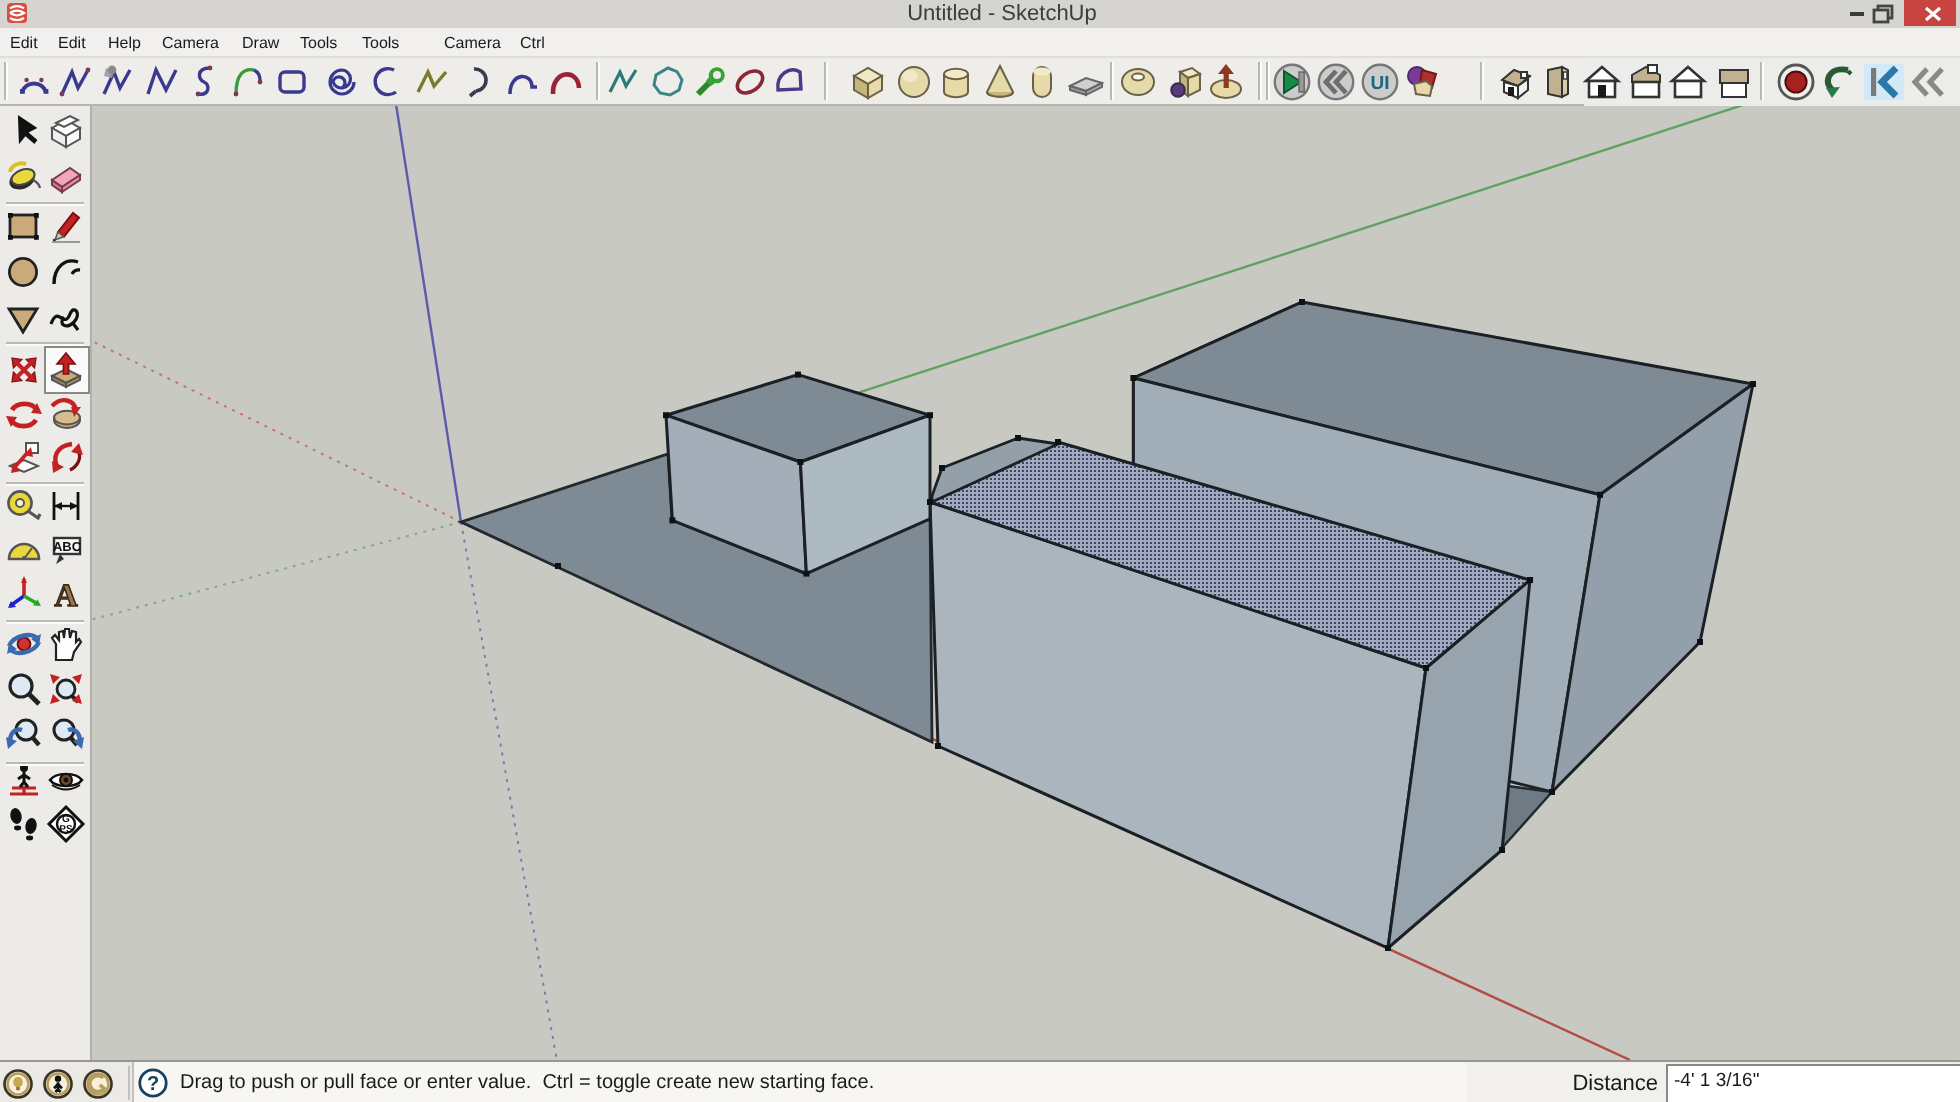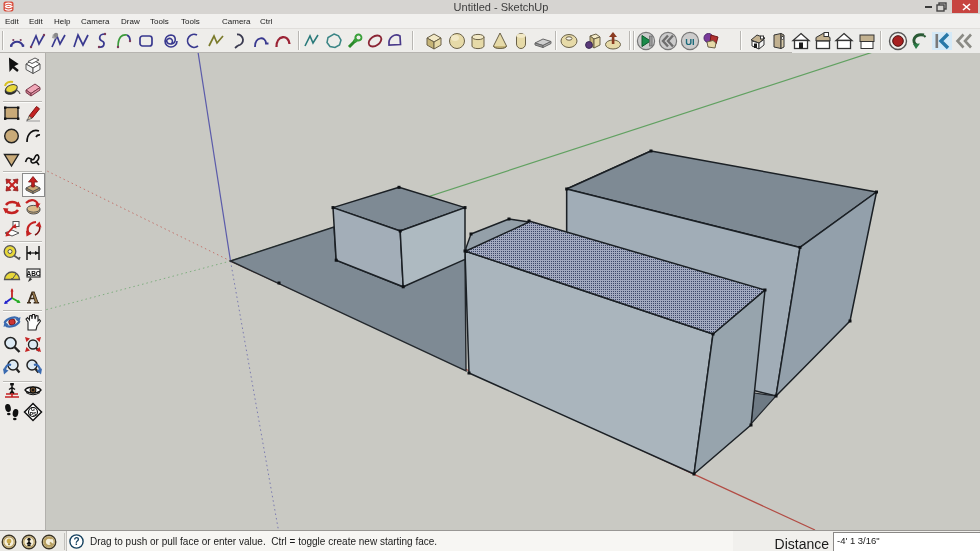--- a/index.html
+++ b/index.html
@@ -506,16 +506,16 @@
         <circle cx="9" cy="9" r="7.6" fill="#f6f0dc" stroke="#3a3426" stroke-width="1.5"></circle>
         <circle cx="9" cy="9" r="5.9" fill="none" stroke="#b59d5e" stroke-width="1.4"></circle>
         <path d="M12,5.5 A4.5,4.5 0 1 0 12.5,11.5 L10,9.5" fill="none" stroke="#b59d5e" stroke-width="2"></path>
       </svg>
 <div style="position:absolute;left:64px;top:2px;width:1px;height:17px;background:#c2c0bc;"></div>
 <svg class="icon" style="left:69px;top:3px" width="15" height="15" viewBox="0 0 15 15">
         <circle cx="7.5" cy="7.5" r="6.6" fill="#fff" stroke="#16425f" stroke-width="1.4"></circle>
         <text x="7.5" y="11" font-size="10" font-weight="bold" text-anchor="middle" fill="#16425f" font-family="Liberation Sans">?</text>
       </svg>
 <div style="position:absolute;left:90px;top:5px;font-size:10px;color:#1a1a1a;text-align:right;">Drag to push or pull face or enter value.&nbsp; Ctrl = toggle create new starting face.</div>
-<div style="position:absolute;left:741px;top:5px;width:88px;text-align:right;font-size:14px;color:#1a1a1a;">Distance</div>
+<div style="position:absolute;left:741px;top:5px;width:88px;text-align:right;font-size:11px;color:#1a1a1a;">Distance</div>
 <div style="position:absolute;left:833px;top:1px;width:144px;height:16px;background:#fff;border:1px solid #8a8886;font-size:9.5px;color:#1a1a1a;padding:2px 0 0 3px;">-4' 1 3/16"</div>
     </div>
 </div>
 
 </body></html>

